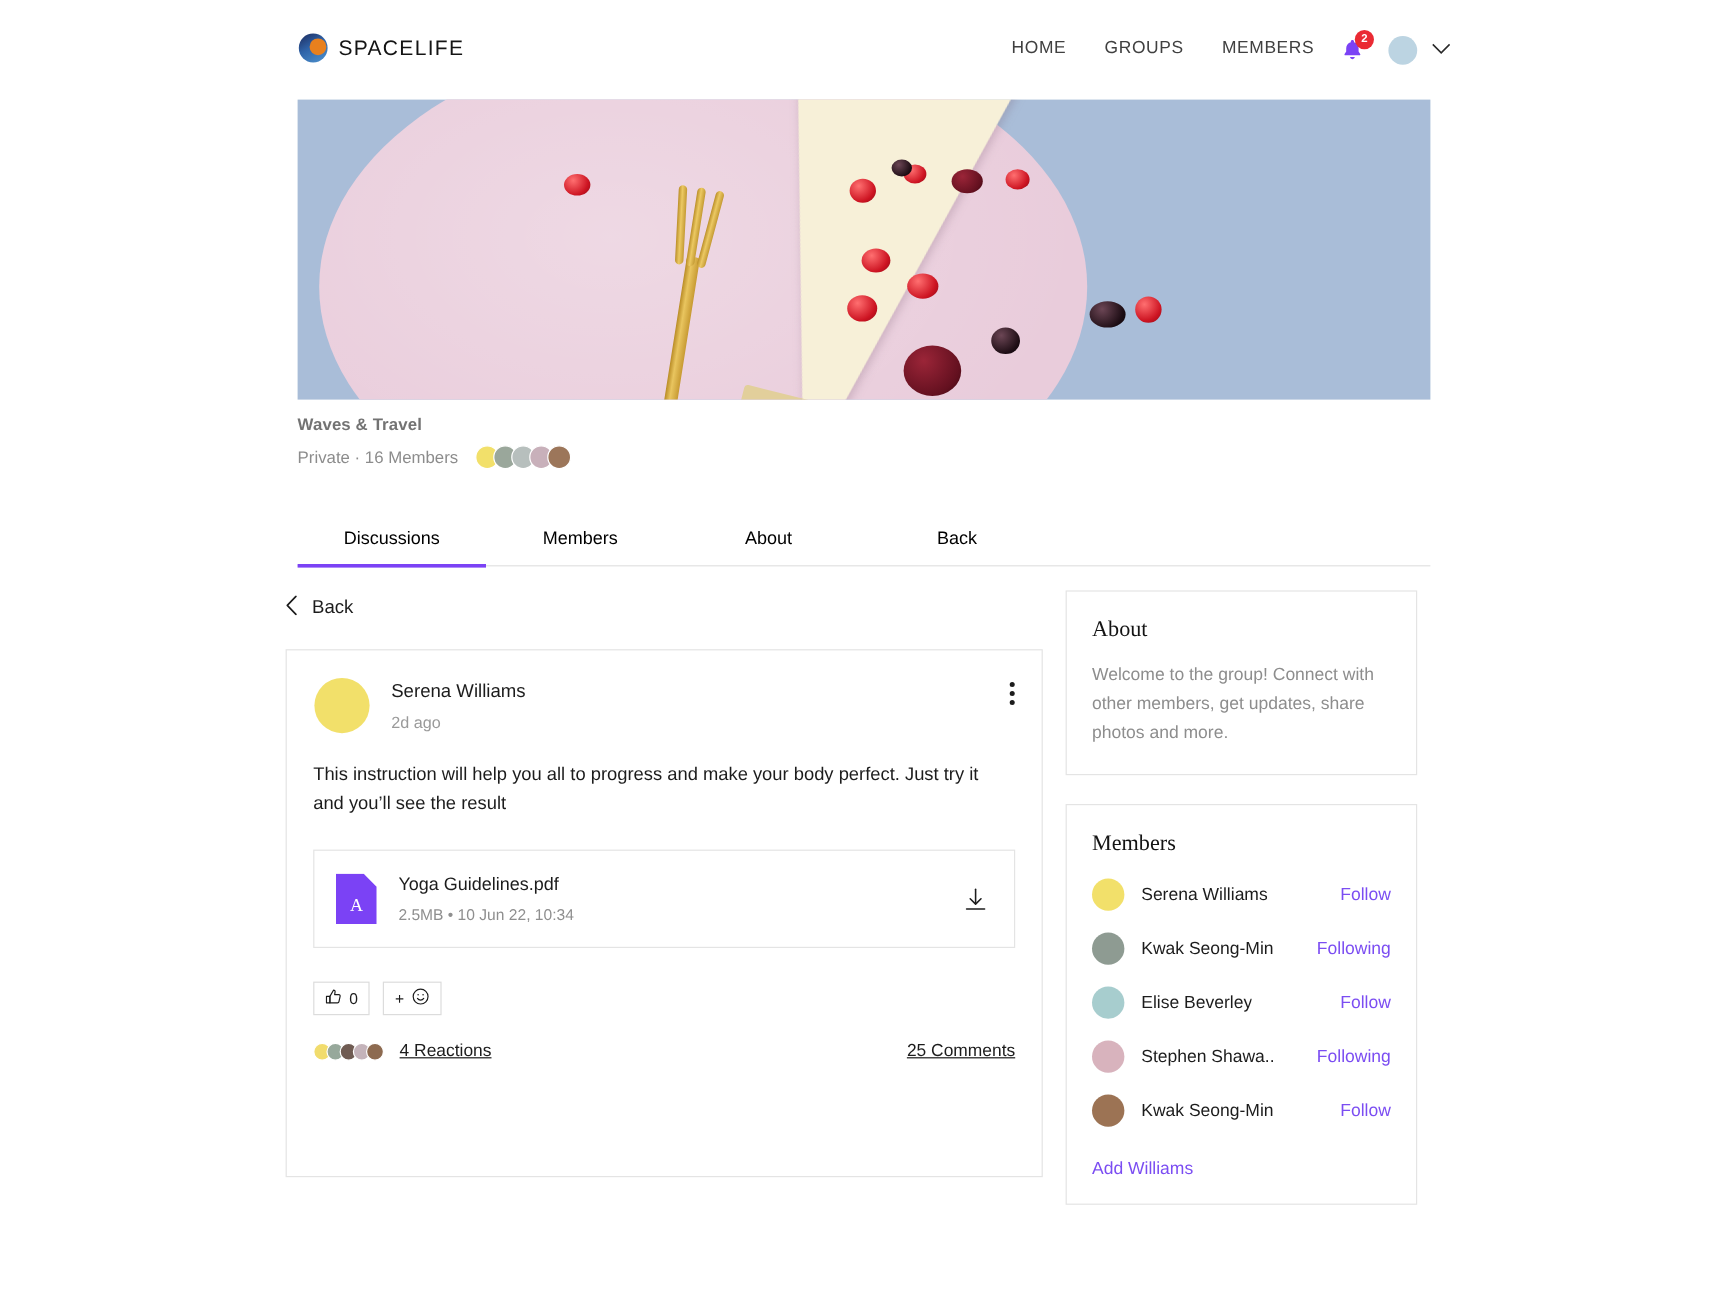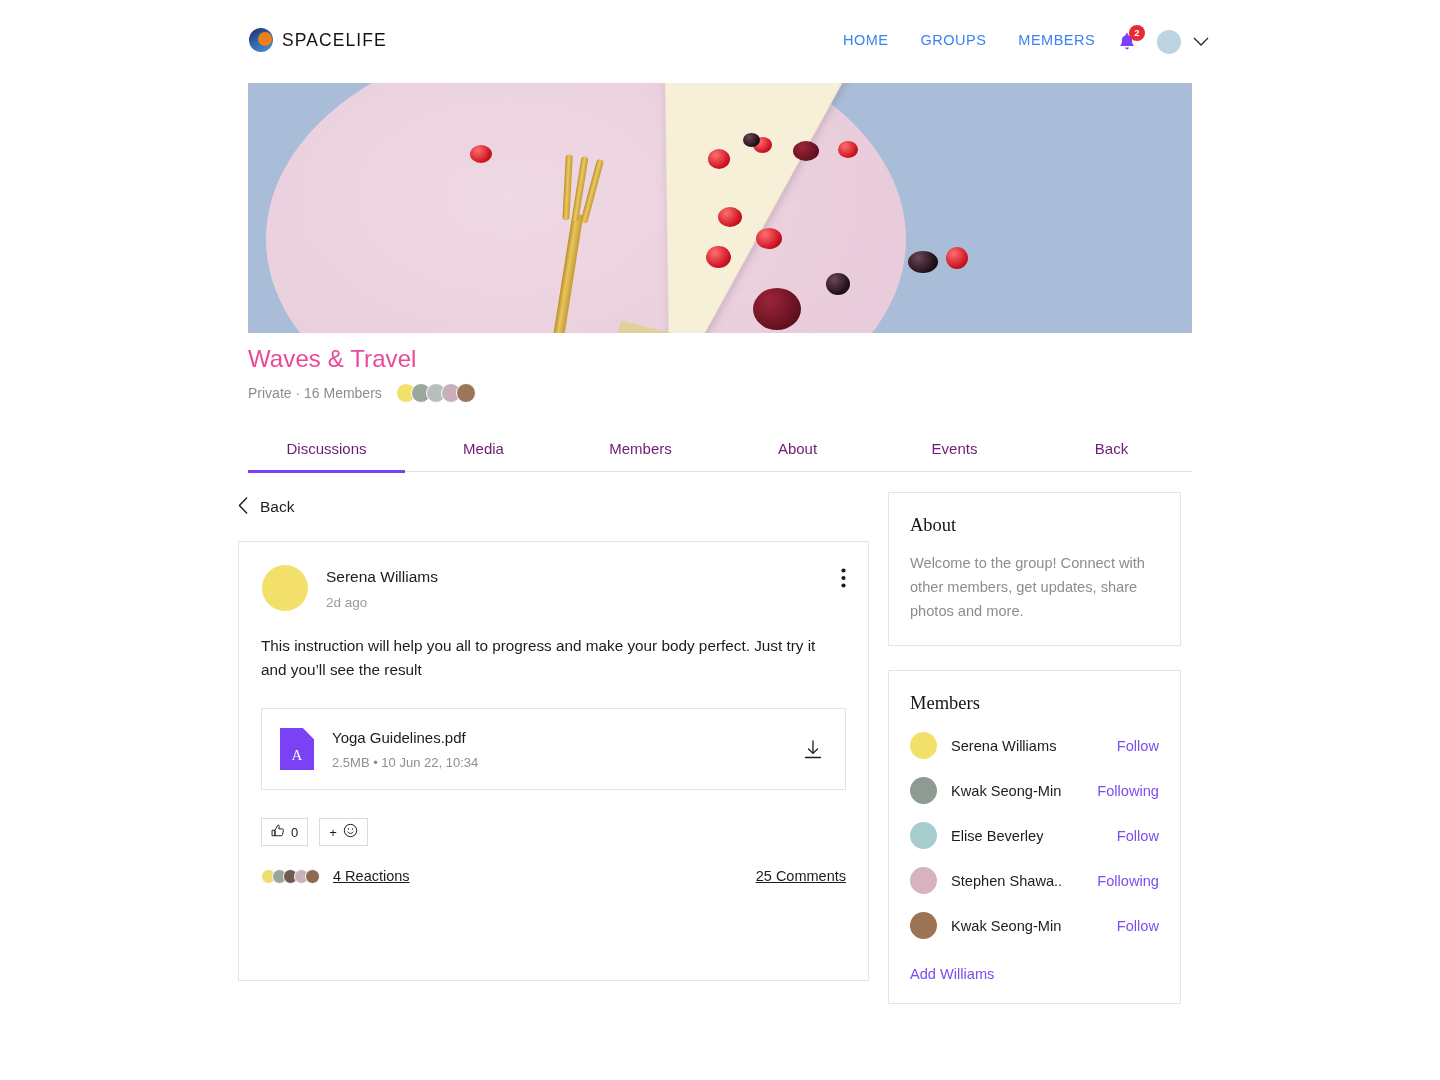--- a/index.html
+++ b/index.html
@@ -24,21 +24,21 @@
     position: relative; overflow: hidden;
   }
   .logo-mark::after {
     content:""; position:absolute; right:1px; top:4px; width:14px; height:14px;
     border-radius:50%; background:#e8801e;
   }
   .brand-name { font-size: 17.5px; letter-spacing: 1.1px; color:#141414; font-weight:400; }
 
   .nav-links { position:absolute; left: 843px; top: 32px; display:flex; gap: 0; }
   .nav-link {
-    font-size: 14.5px; letter-spacing: 0.5px; color:#3b82f6; cursor:pointer;
+    font-size: 14.5px; letter-spacing: 0.5px; color:#404040; cursor:pointer;
     padding: 0 0; margin-right: 32px; white-space: nowrap;
   }
   .nav-link:last-child { margin-right: 0; }
 
   .nav-right { position:absolute; left:1113px; top:28px; display:flex; align-items:center; gap:0; }
   .bell-wrap { position:relative; width:30px; height:28px; cursor:pointer; }
   .bell { position:absolute; left:4px; top:3px; }
   .badge {
     position:absolute; left:16px; top:-3px; width:16px; height:16px; border-radius:50%;
     background:#ea2a33; color:#fff; font-size:9.5px; font-weight:bold;
@@ -86,21 +86,21 @@
     background: linear-gradient(90deg,#bb8f29,#ecc963 45%,#c49a33);
     top:-58px; transform-origin: bottom center;
   }
   .berry { position:absolute; border-radius:50%; }
   .berry.red { background: radial-gradient(circle at 35% 30%, #ff6f70, #cd1422 65%, #8b0a17); }
   .berry.black { background: radial-gradient(circle at 35% 30%, #6c4655, #1d0d14 70%, #090408); }
   .berry.dark { background: radial-gradient(circle at 35% 30%, #9b2538, #63101f 70%, #35060f); }
 
   
   .group-head { position:absolute; left:248px; top:345px; width:944px; height:72px; }
-  .group-title { font-size:24px; color:#ec4899; font-weight:400; letter-spacing:0.1px; }
+  .group-title { font-size:14px; color:#737373; font-weight:700; letter-spacing:0.1px; }
   .group-meta-row { display:flex; align-items:center; gap:14px; margin-top:10px; }
   .group-meta { font-size:14px; color:#8c8c8c; }
   .avatar-stack { display:flex; align-items:center; }
   .avatar-stack .av { width:20px; height:20px; border-radius:50%; margin-left:-5px; border:1.5px solid #fff; }
   .avatar-stack .av:first-child { margin-left:0; }
 
   .head-actions { position:absolute; right:0; top:9px; display:flex; align-items:center; }
   .add-members-btn {
     width:160px; height:47px; border:1px solid #7b4df2; background:#fff;
     color:#7b4df2; font-size:15px; font-family:"Liberation Sans", sans-serif;
@@ -108,21 +108,21 @@
   }
   .icon-btn { width:34px; height:34px; display:flex; align-items:center; justify-content:center;
     cursor:pointer; background:none; border:none; margin-left:12px; }
 
   
   .tabs {
     position:absolute; left:248px; top:425px; width:944px; height:47px;
     border-bottom:1px solid #e2e2e2; display:flex;
   }
   .tab {
-    flex:0 0 157px; text-align:center; font-size:15px; color:#701a75;
+    flex:0 0 157px; text-align:center; font-size:15px; color:#000000;
     cursor:pointer; padding-top:15px; position:relative; height:47px;
   }
   .tab.active::after {
     content:""; position:absolute; left:0; bottom:-1px; width:157px; height:3px; background:#7b42f5;
   }
 
   
   .content { position:absolute; left:238px; top:492px; width:944px; }
   .back-row { display:flex; align-items:center; gap:12px; cursor:pointer; height:30px; }
   .back-label { font-size:15.5px; color:#1c1c1c; }
@@ -283,24 +283,22 @@
         <span class="av" style="background:#b7bfbd"><span class="ph"><span class="hair" style="background:#241a18"></span><span class="face"></span><span class="body" style="background:#cfd6d3"></span></span></span>
         <span class="av" style="background:#c8b0ba"><span class="ph"><span class="hair" style="background:#2a1d18"></span><span class="face"></span><span class="body" style="background:#8e8e92"></span></span></span>
         <span class="av" style="background:#9c765a"><span class="ph"><span class="hair" style="background:#241812"></span><span class="face" style="background:#8a5f42"></span><span class="body" style="background:#c59a79"></span></span></span>
       </span>
     </div>
 
   </div>
 
   <div class="tabs">
     <div class="tab active">Discussions</div>
-    <div class="tab">Media</div>
     <div class="tab">Members</div>
     <div class="tab">About</div>
-    <div class="tab">Events</div>
     <div class="tab">Back</div>
   </div>
 
   <div class="content">
 
     <div class="back-row">
       <span>
         <svg width="10" height="17" viewBox="0 0 10 17">
             <path d="M8.6 1L1.4 8.5 8.6 16" stroke="#1c1c1c" stroke-width="1.4" fill="none" stroke-linecap="round" stroke-linejoin="round"></path>
           </svg>

